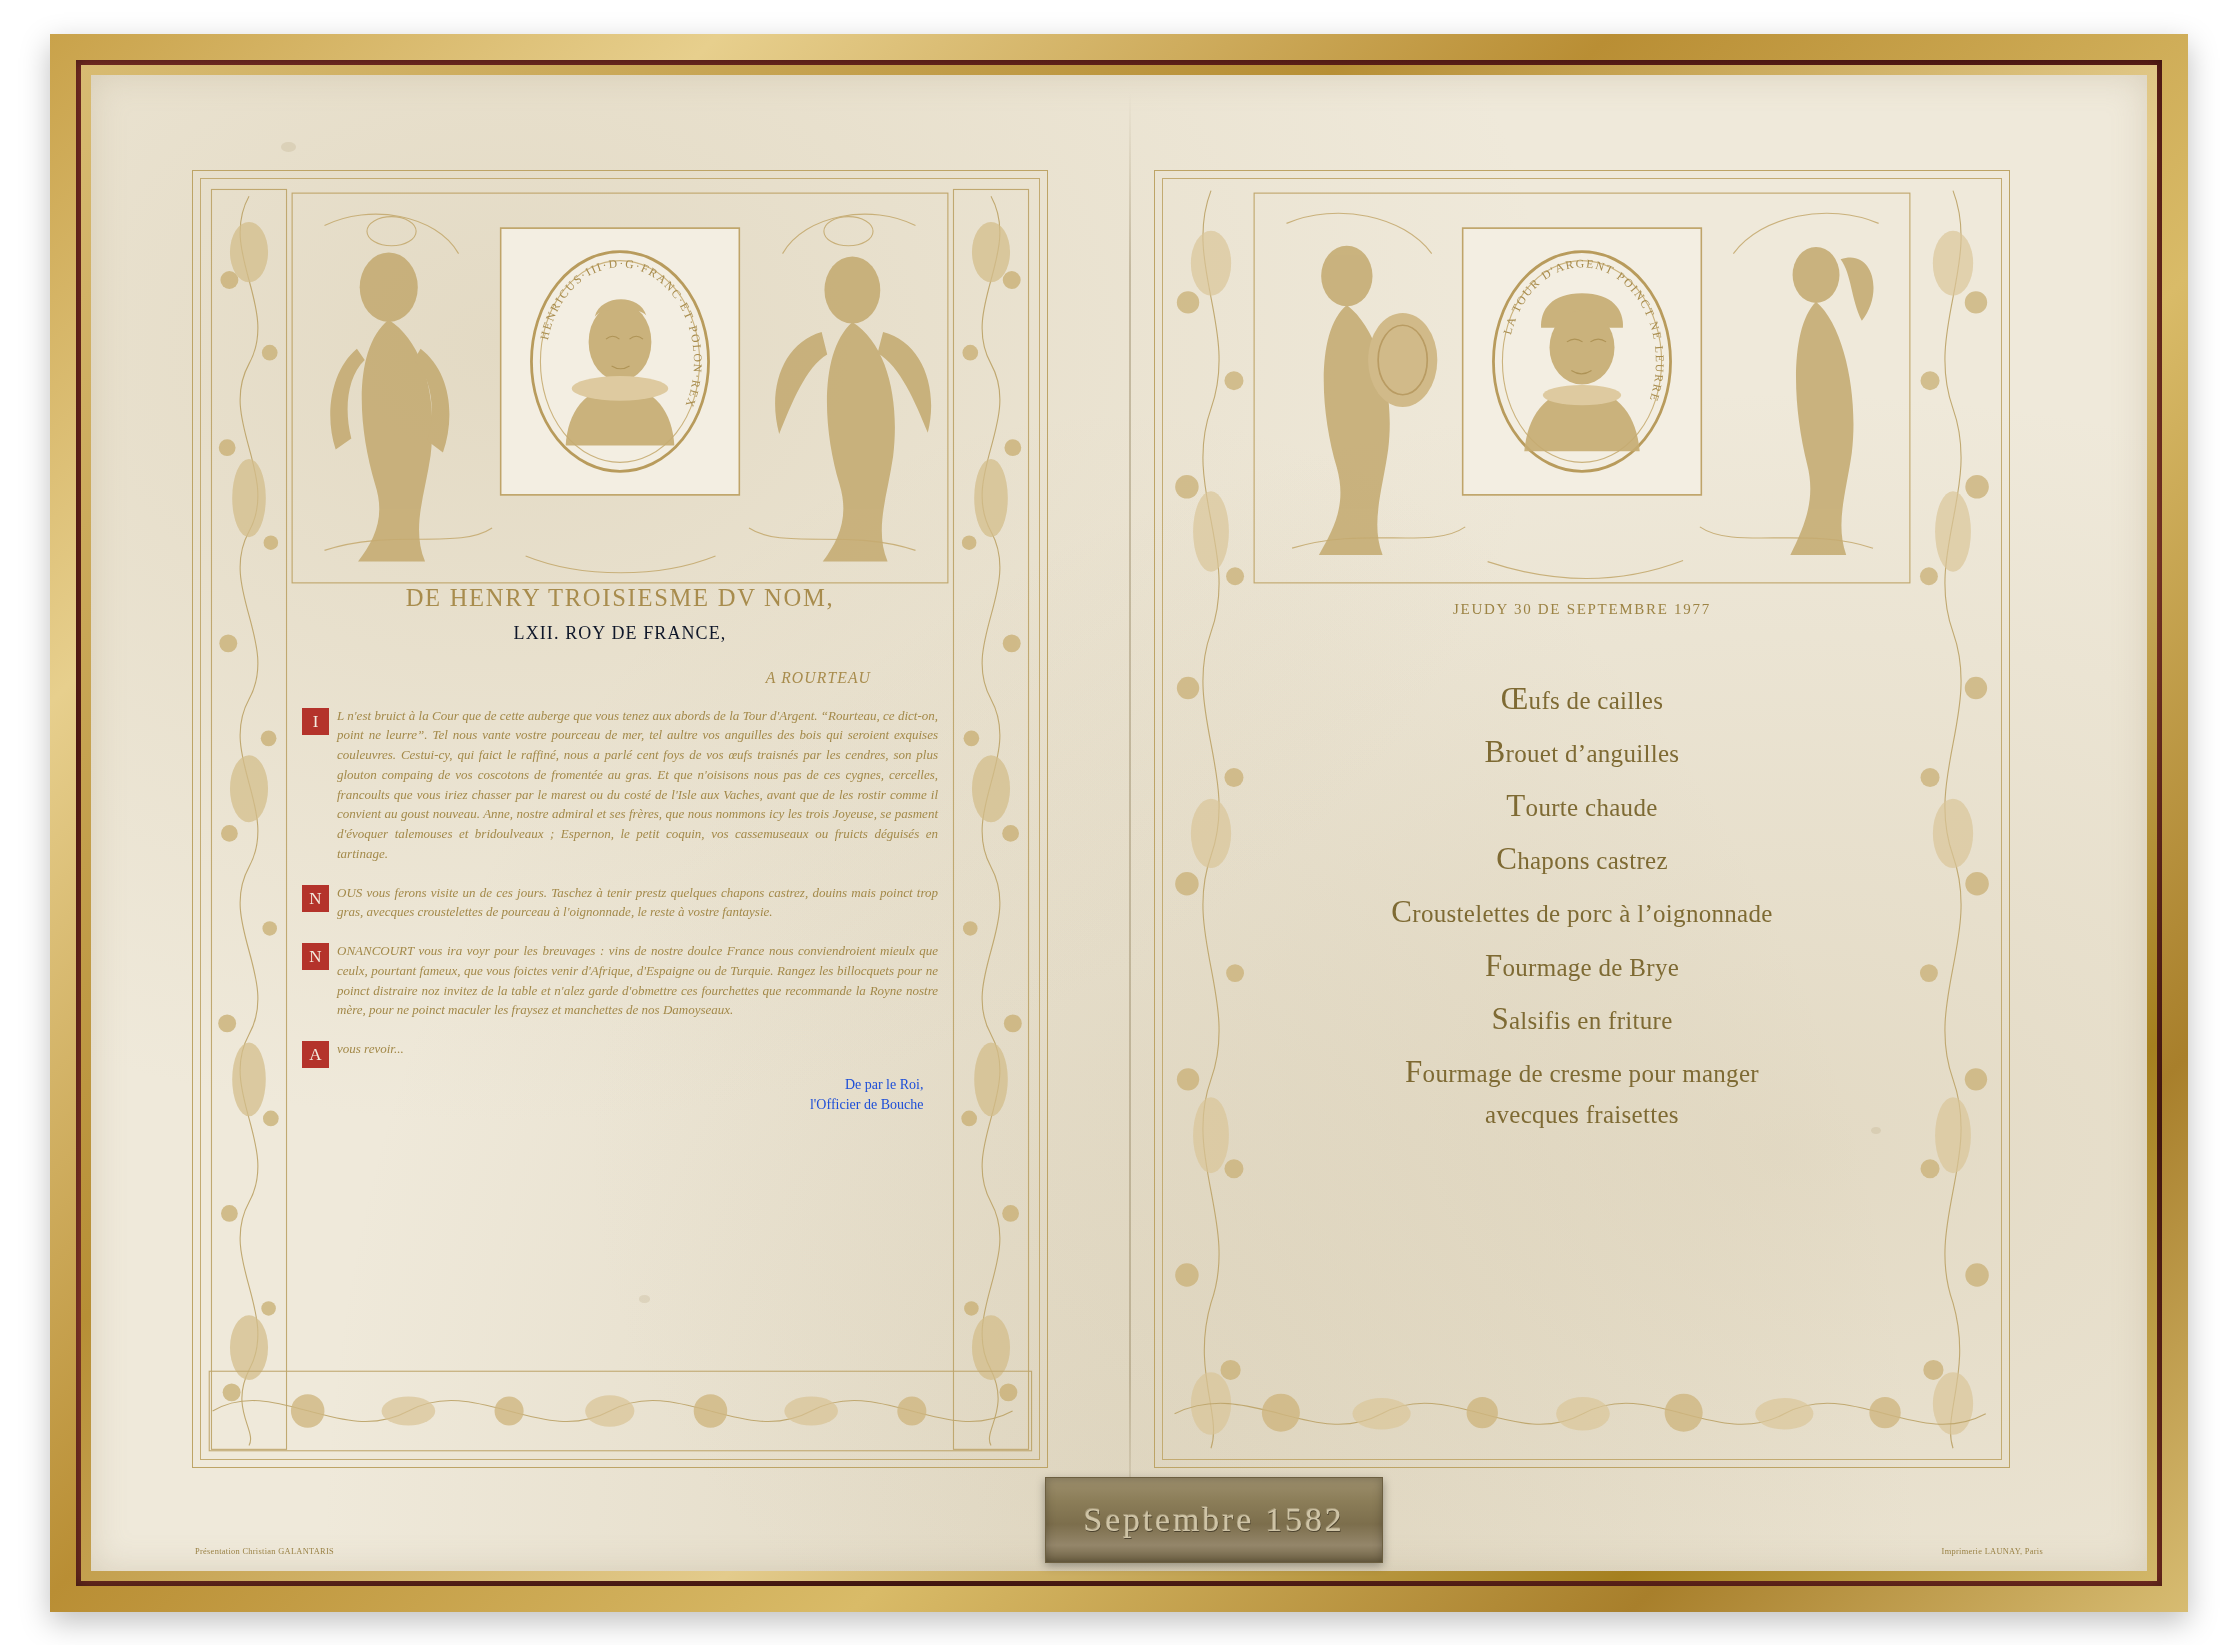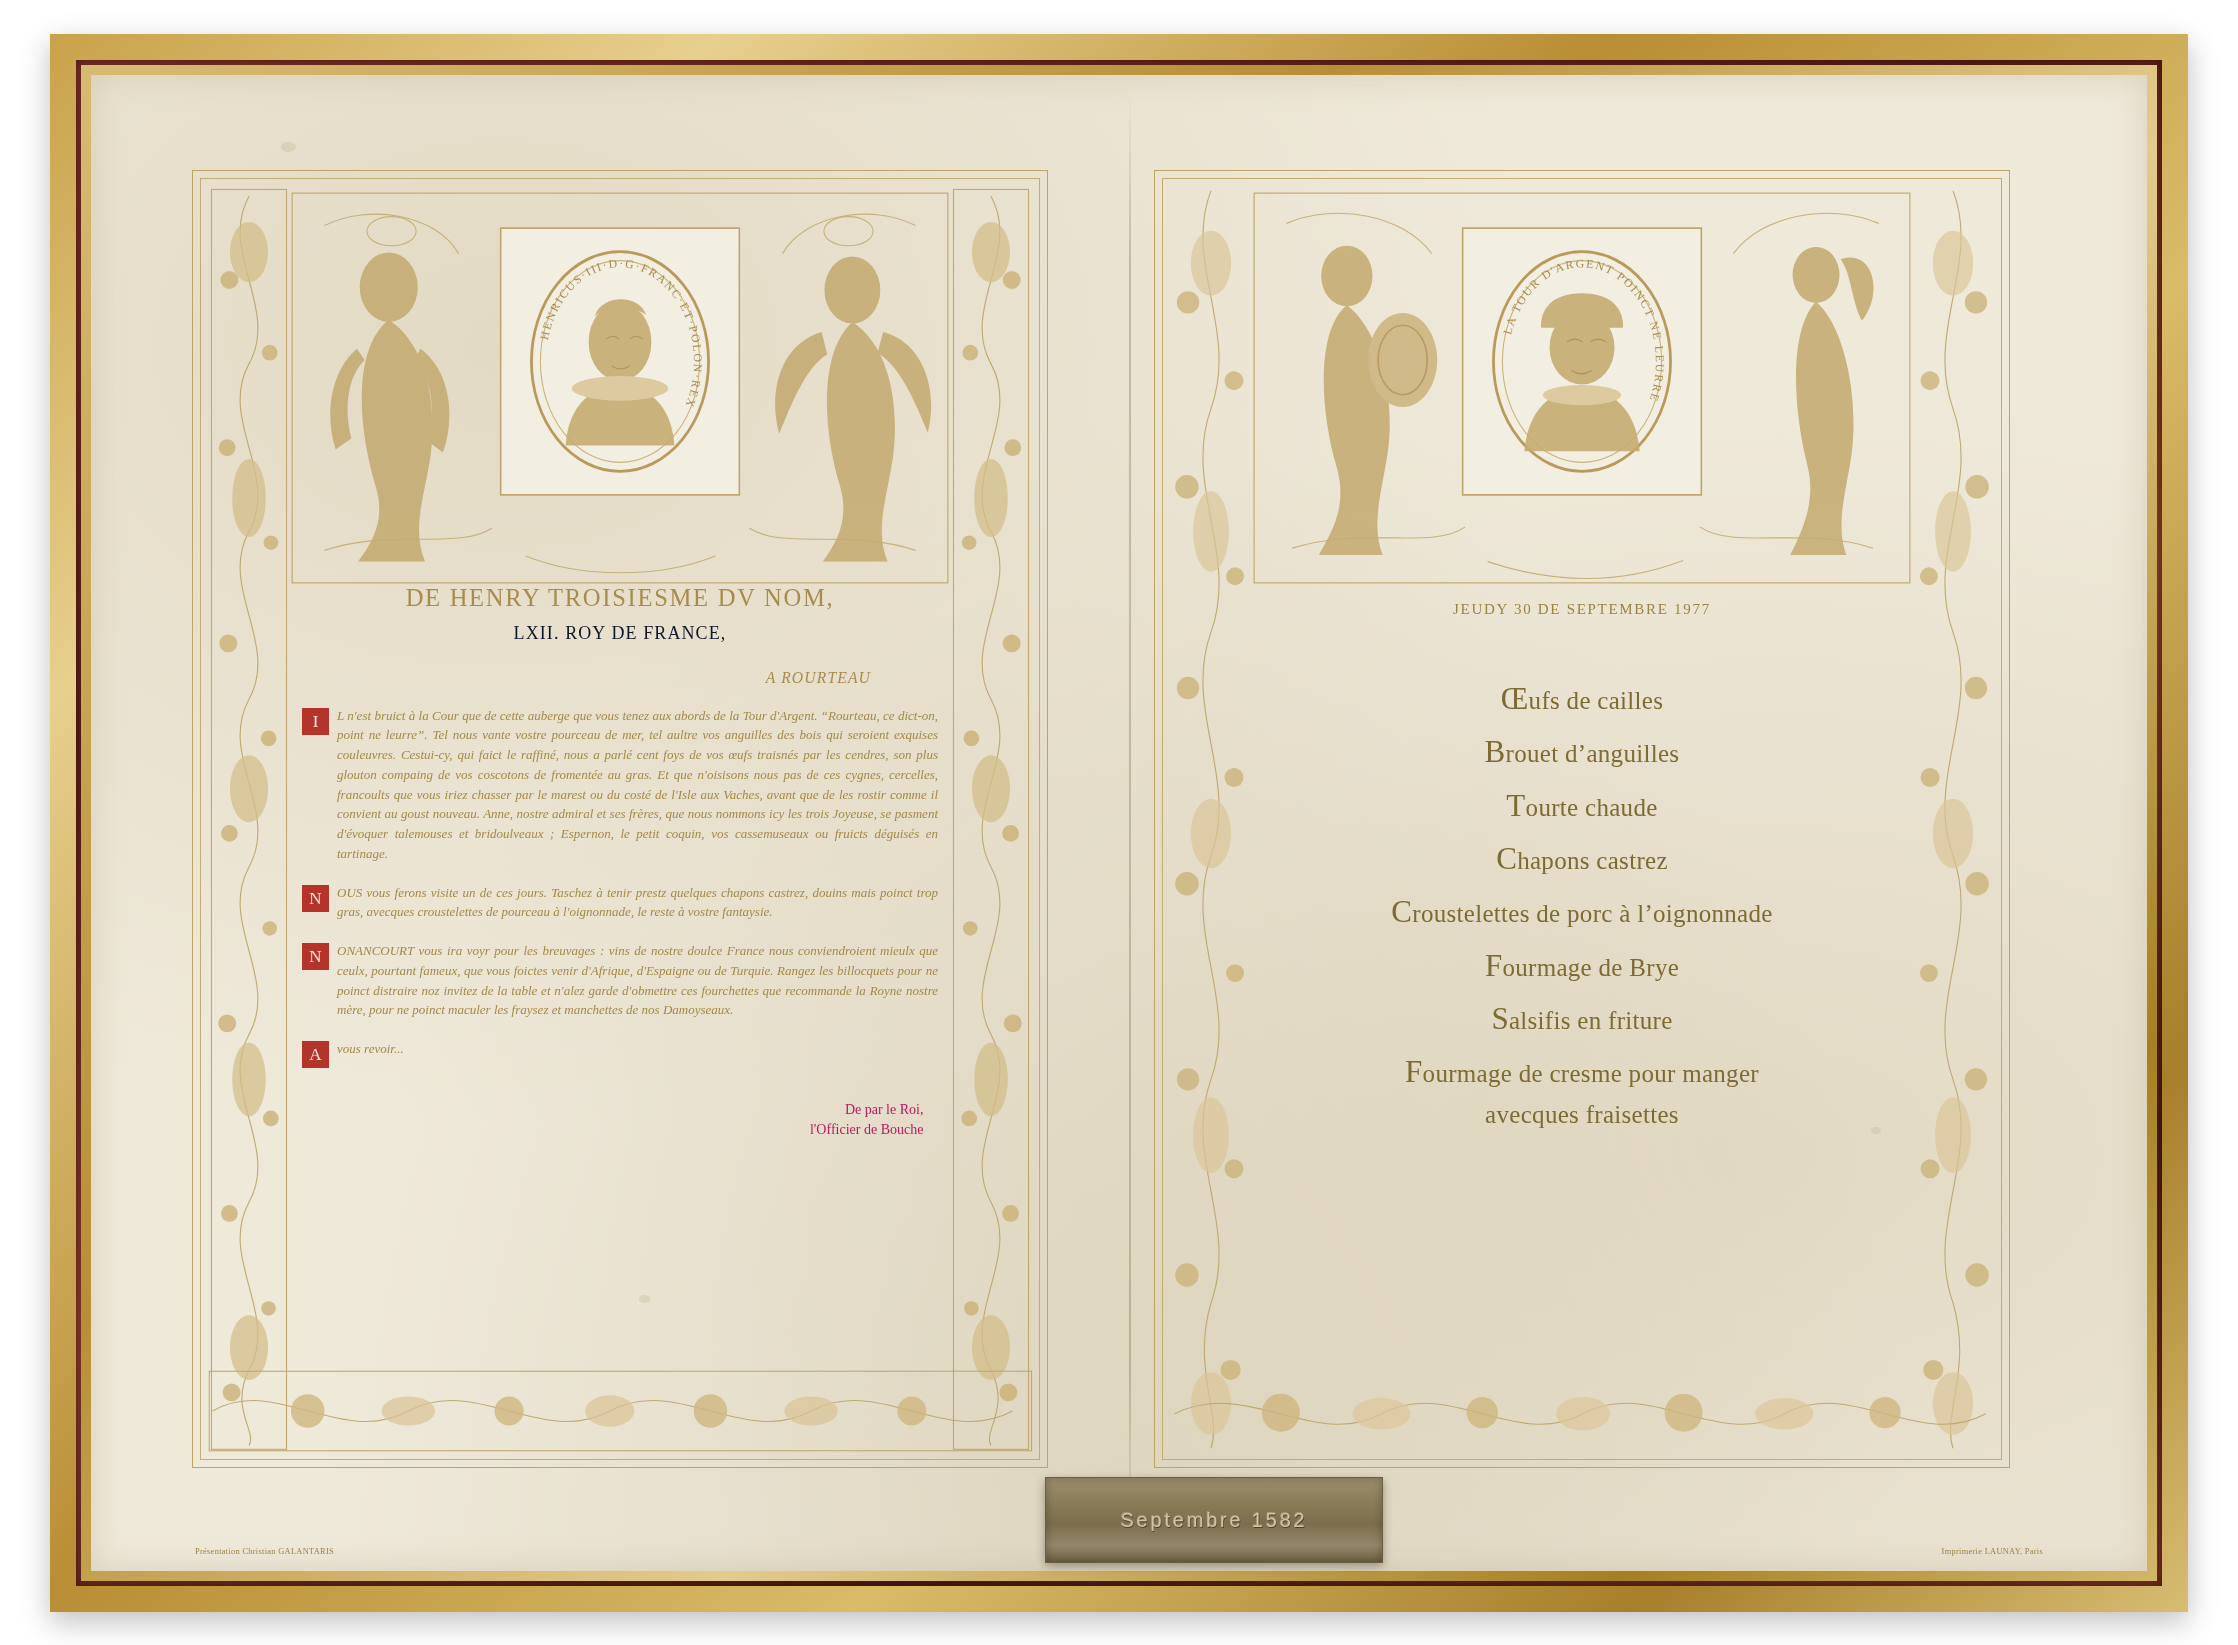--- a/index.html
+++ b/index.html
@@ -174,24 +174,24 @@
     height: 27px;
     background: #b4332b;
     color: #f3ece0;
     font-size: 17px;
     line-height: 27px;
     text-align: center;
     font-style: normal;
     font-family: "Liberation Serif", serif;
   }
   .signoff {
-    margin-top: 41px;
+    margin-top: 16px;
     text-align: right;
     font-size: 14px;
-    color: #be185d;
+    color: #1d4ed8;
     line-height: 1.45;
     padding-right: 14.6px;
   }
 
   
   .content-right {
     position: absolute;
     left: 106px;
     right: 106px;
     top: 431px;
@@ -239,25 +239,25 @@
     width: 336px;
     height: 84px;
     background: linear-gradient(180deg, #9d8f6d 0%, #8b7d58 28%, #7c6e4c 55%, #94866a 80%, #6f6244 100%);
     border: 1.1px solid #6c5f40;
     box-shadow: 0 3.4px 9px rgba(0,0,0,0.35), inset 0 0 10px rgba(0,0,0,0.25);
     display: flex;
     align-items: center;
     justify-content: center;
   }
   .plaque-text {
-    font-size: 20px;
+    font-size: 34px;
     letter-spacing: 2.8px;
     color: #cfc4a6;
     text-shadow: 0.6px 1.1px 0 rgba(40,34,20,0.6), -0.6px -0.6px 0 rgba(230,222,196,0.35);
-    font-family: Liberation Sans, sans-serif;
+    font-family: Liberation Serif, serif;
   }
 
   
   .spot {
     position: absolute;
     border-radius: 50%;
     background: rgba(176,158,118,0.22);
     pointer-events: none;
   }
 </style>

